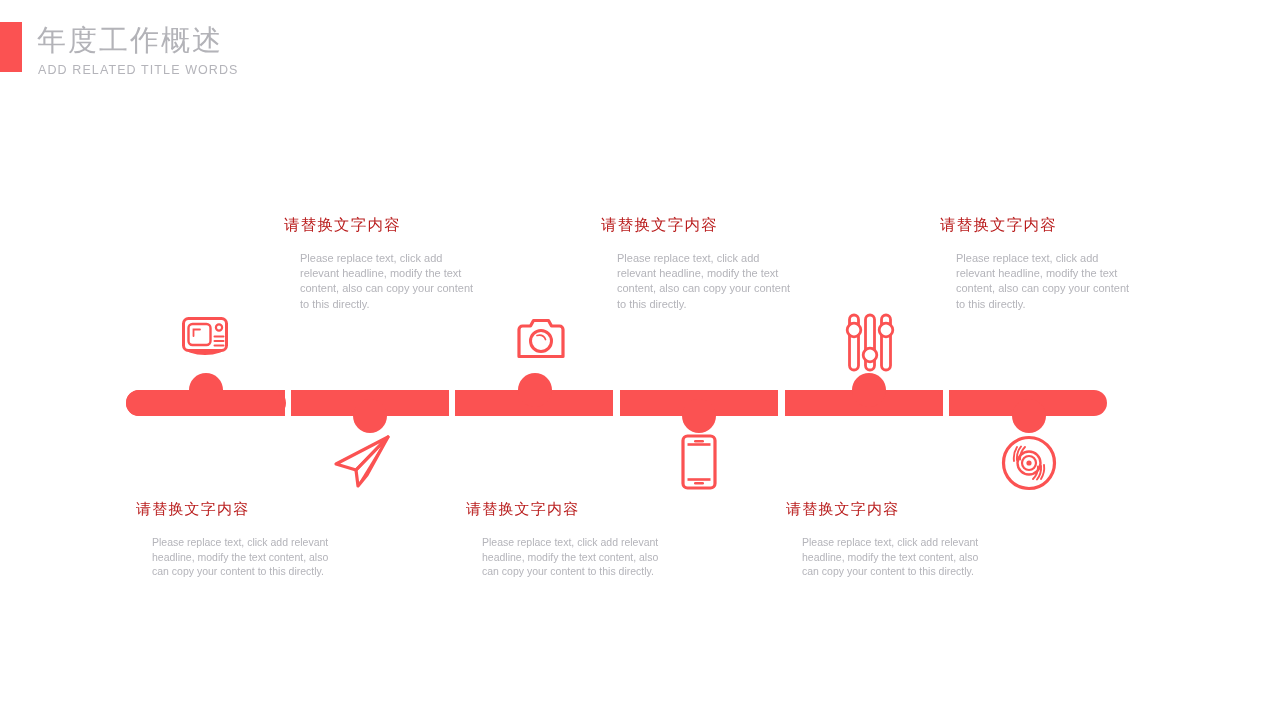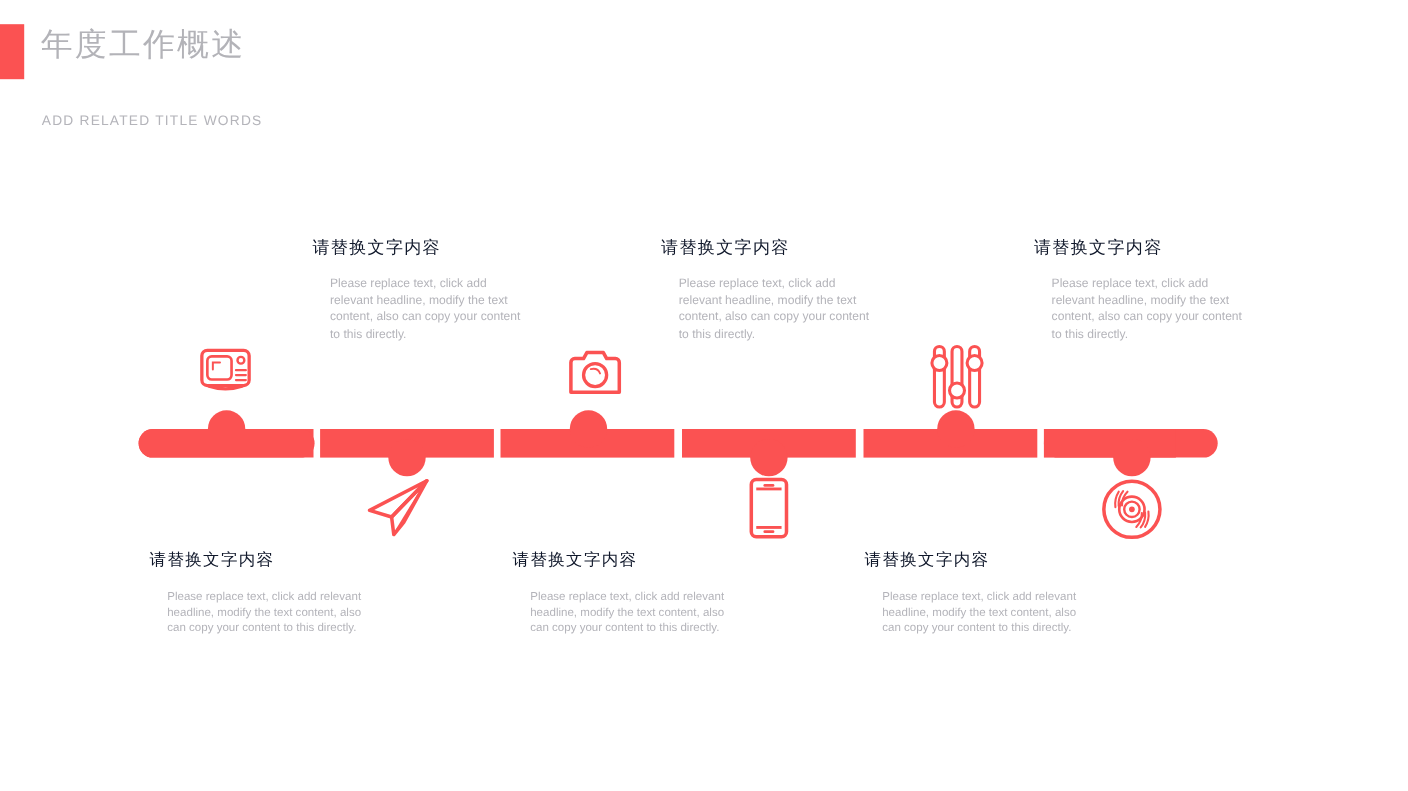--- a/index.html
+++ b/index.html
@@ -20,30 +20,30 @@
   }
   .header-title{
     position:absolute;left:37px;top:-3px;
     font-size:29px;letter-spacing:2px;color:#b3b3b8;
     font-family:"DejaVu Sans","Liberation Sans",sans-serif;
     font-weight:400;white-space:nowrap;line-height:42px;
   }
   .header-sub{
     position:absolute;left:38px;top:41px;
     font-size:12.5px;letter-spacing:1.1px;color:#b4b4ba;
-    white-space:nowrap;font-weight:400;margin-top:40px;
+    white-space:nowrap;font-weight:400;
   }
 
   
   .timeline{position:absolute;left:0;top:0;width:1280px;height:719px;pointer-events:none;}
 
   
   .tblock{position:absolute;width:215px;}
   .tblock .t-head{
-    font-size:15.5px;color:#0f172a;letter-spacing:1.2px;
+    font-size:15.5px;color:#b91c1c;letter-spacing:1.2px;
     font-family:"DejaVu Sans","Liberation Sans",sans-serif;
     line-height:20px;margin:0 0 9px 0;white-space:nowrap;
   }
   .tblock .t-body{
     font-size:11px;color:#b4b4ba;line-height:15.2px;margin:16px;
   }
   .tblock.small .t-head{font-size:15px;}
   .tblock.small .t-body{font-size:10.5px;line-height:14.6px;}
 
   

